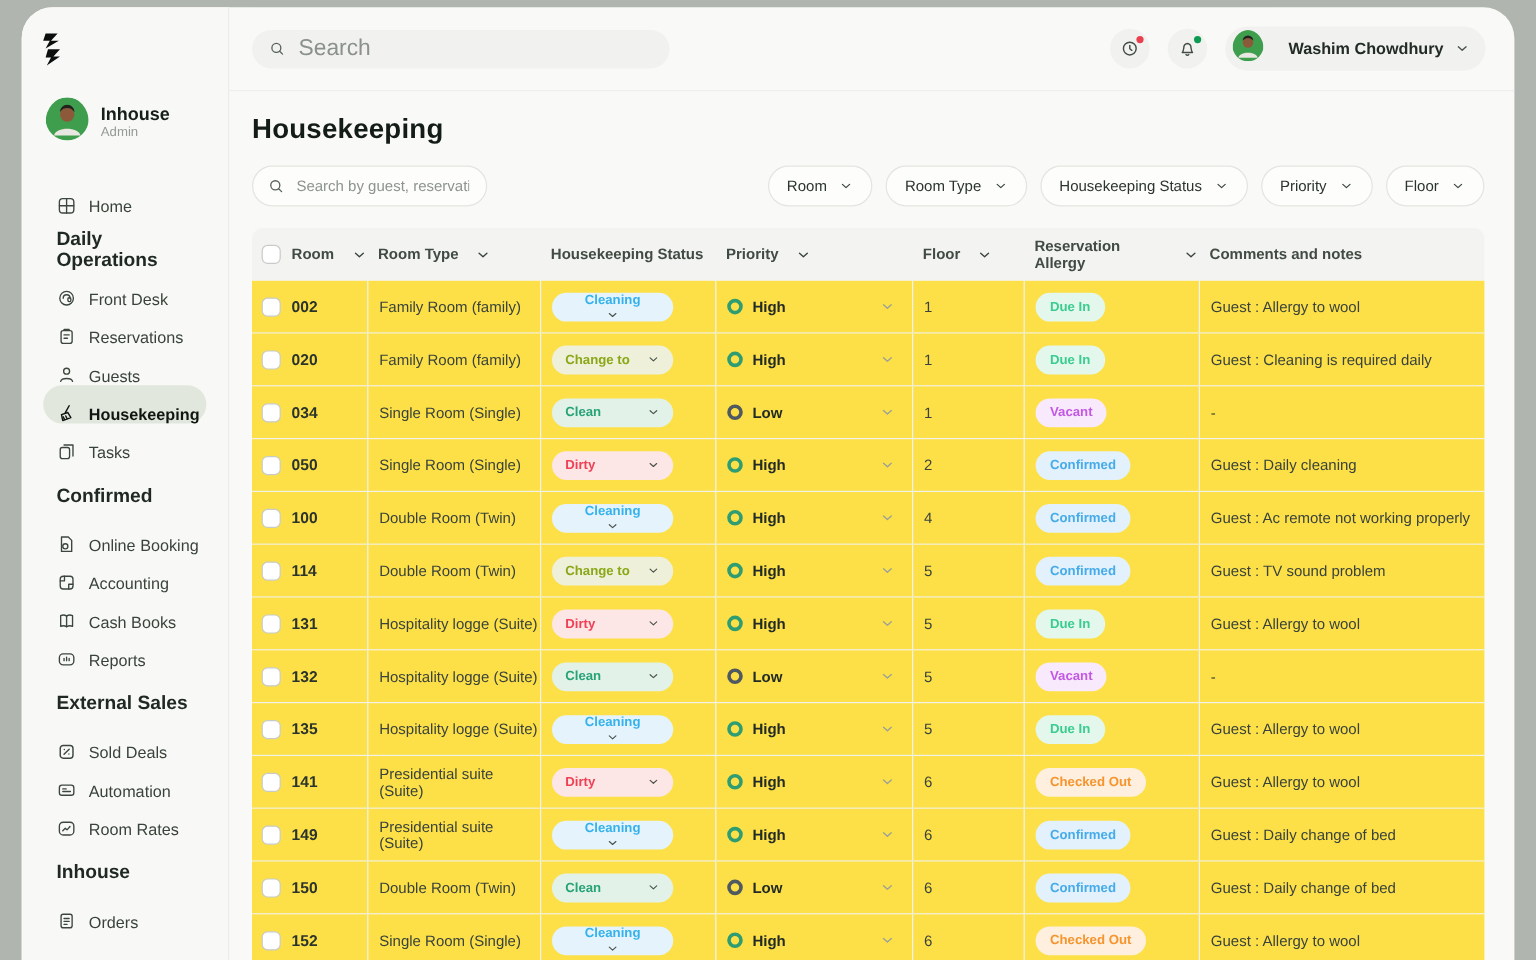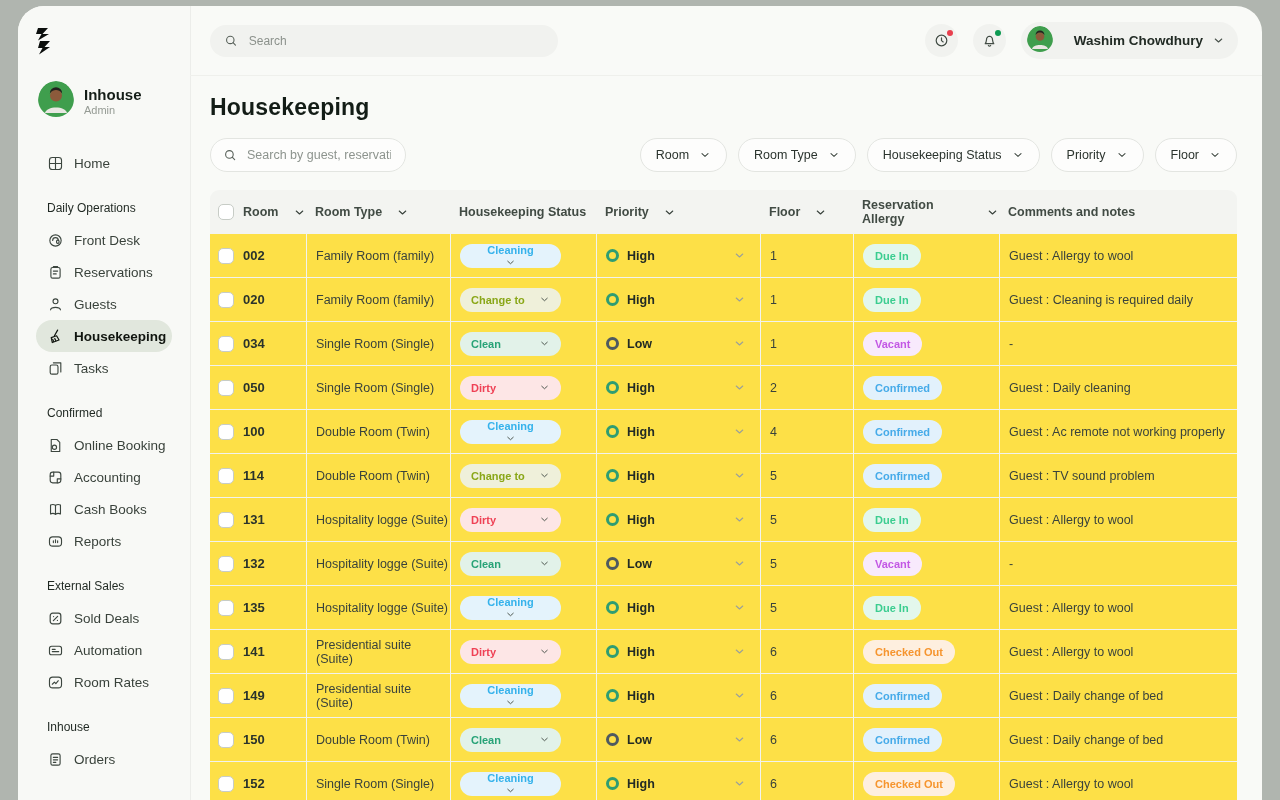--- a/index.html
+++ b/index.html
@@ -8,34 +8,34 @@
   .card{position:absolute;left:18px;top:6px;width:1244px;height:794px;background:#f9faf7;border-radius:26px 26px 0 0;overflow:hidden;}
 
   
   .sidebar{position:absolute;left:0;top:0;bottom:0;width:172px;border-right:1px solid #ecedea;background:#f8f9f6;}
   .logo{margin:21px 0 0 15px;height:28px;}
   .user{display:flex;align-items:center;gap:10px;margin:26px 0 0 20px;}
   .avatar{border-radius:50%;overflow:hidden;flex:0 0 auto;}
   .user .name{font-size:15px;font-weight:700;color:#151e18;line-height:1.15;}
   .user .role{font-size:11px;color:#959b94;}
   .nav{margin-top:26px;padding:0 18px;}
-  .section-label{font-size:12px;font-weight:400;color:#1f2822;padding:0 0 0 11px;height:32px;display:flex;align-items:center;margin-top:13px;}
-  .nav-item{height:32px;display:flex;align-items:center;gap:10px;padding-left:11px;border-radius:16px;cursor:pointer;}
+  .section-label{font-size:16px;font-weight:700;color:#1f2822;padding:0 0 0 11px;height:32px;display:flex;align-items:center;margin-top:13px;}
+  .nav-item{height:32px;display:flex;align-items:flex-end;gap:10px;padding-left:11px;border-radius:16px;cursor:pointer;}
   .nav-item .icon{width:17px;height:17px;color:#3c463f;display:flex;}
   .nav-item .lbl{font-size:13.5px;color:#39423b;}
   .nav-item.active{background:#e1e7dd;}
   .nav-item.active .lbl{font-weight:700;color:#10150f;}
   .nav-item.active .icon{color:#10150f;}
   .nav svg,.icon svg{width:100%;height:100%;}
 
   
   .topbar{position:absolute;left:172px;right:0;top:0;height:69px;border-bottom:1px solid #eff0ec;display:flex;align-items:center;}
   .search-pill{margin-left:20px;width:348px;height:32px;background:#f1f2ef;border-radius:16px;display:flex;align-items:center;gap:9px;padding:0 14px;box-sizing:border-box;}
   .search-pill .icon{width:15px;height:15px;color:#58615a;display:flex;}
-  .search-pill input{border:none;outline:none;background:transparent;font-size:12px;color:#c2410c;font-family:inherit;width:100%;}
+  .search-pill input{border:none;outline:none;background:transparent;font-size:19px;color:#c2410c;font-family:inherit;width:100%;}
   .search-pill input::placeholder{color:#8b918b;}
   .topbar-right{margin-left:auto;margin-right:24px;display:flex;align-items:center;gap:15px;}
   .icon-btn{width:33px;height:33px;border-radius:50%;background:#f1f2ef;position:relative;display:flex;align-items:center;justify-content:center;color:#434d46;cursor:pointer;}
   .icon-btn .glyph{width:17px;height:17px;display:flex;}
   .dot{position:absolute;top:6px;right:5px;width:6px;height:6px;border-radius:50%;}
   .dot.red{background:#e8404f;}
   .dot.green{background:#0e9a52;}
   .user-pill{height:37px;background:#f1f2ef;border-radius:19px;display:flex;align-items:center;gap:9px;padding:0 13px 0 6px;cursor:pointer;}
   .user-pill .name{font-size:13.5px;color:#222b25;font-weight:600;margin-left:12px;}
   .chev{width:13px;height:13px;color:#49524b;display:flex;}

